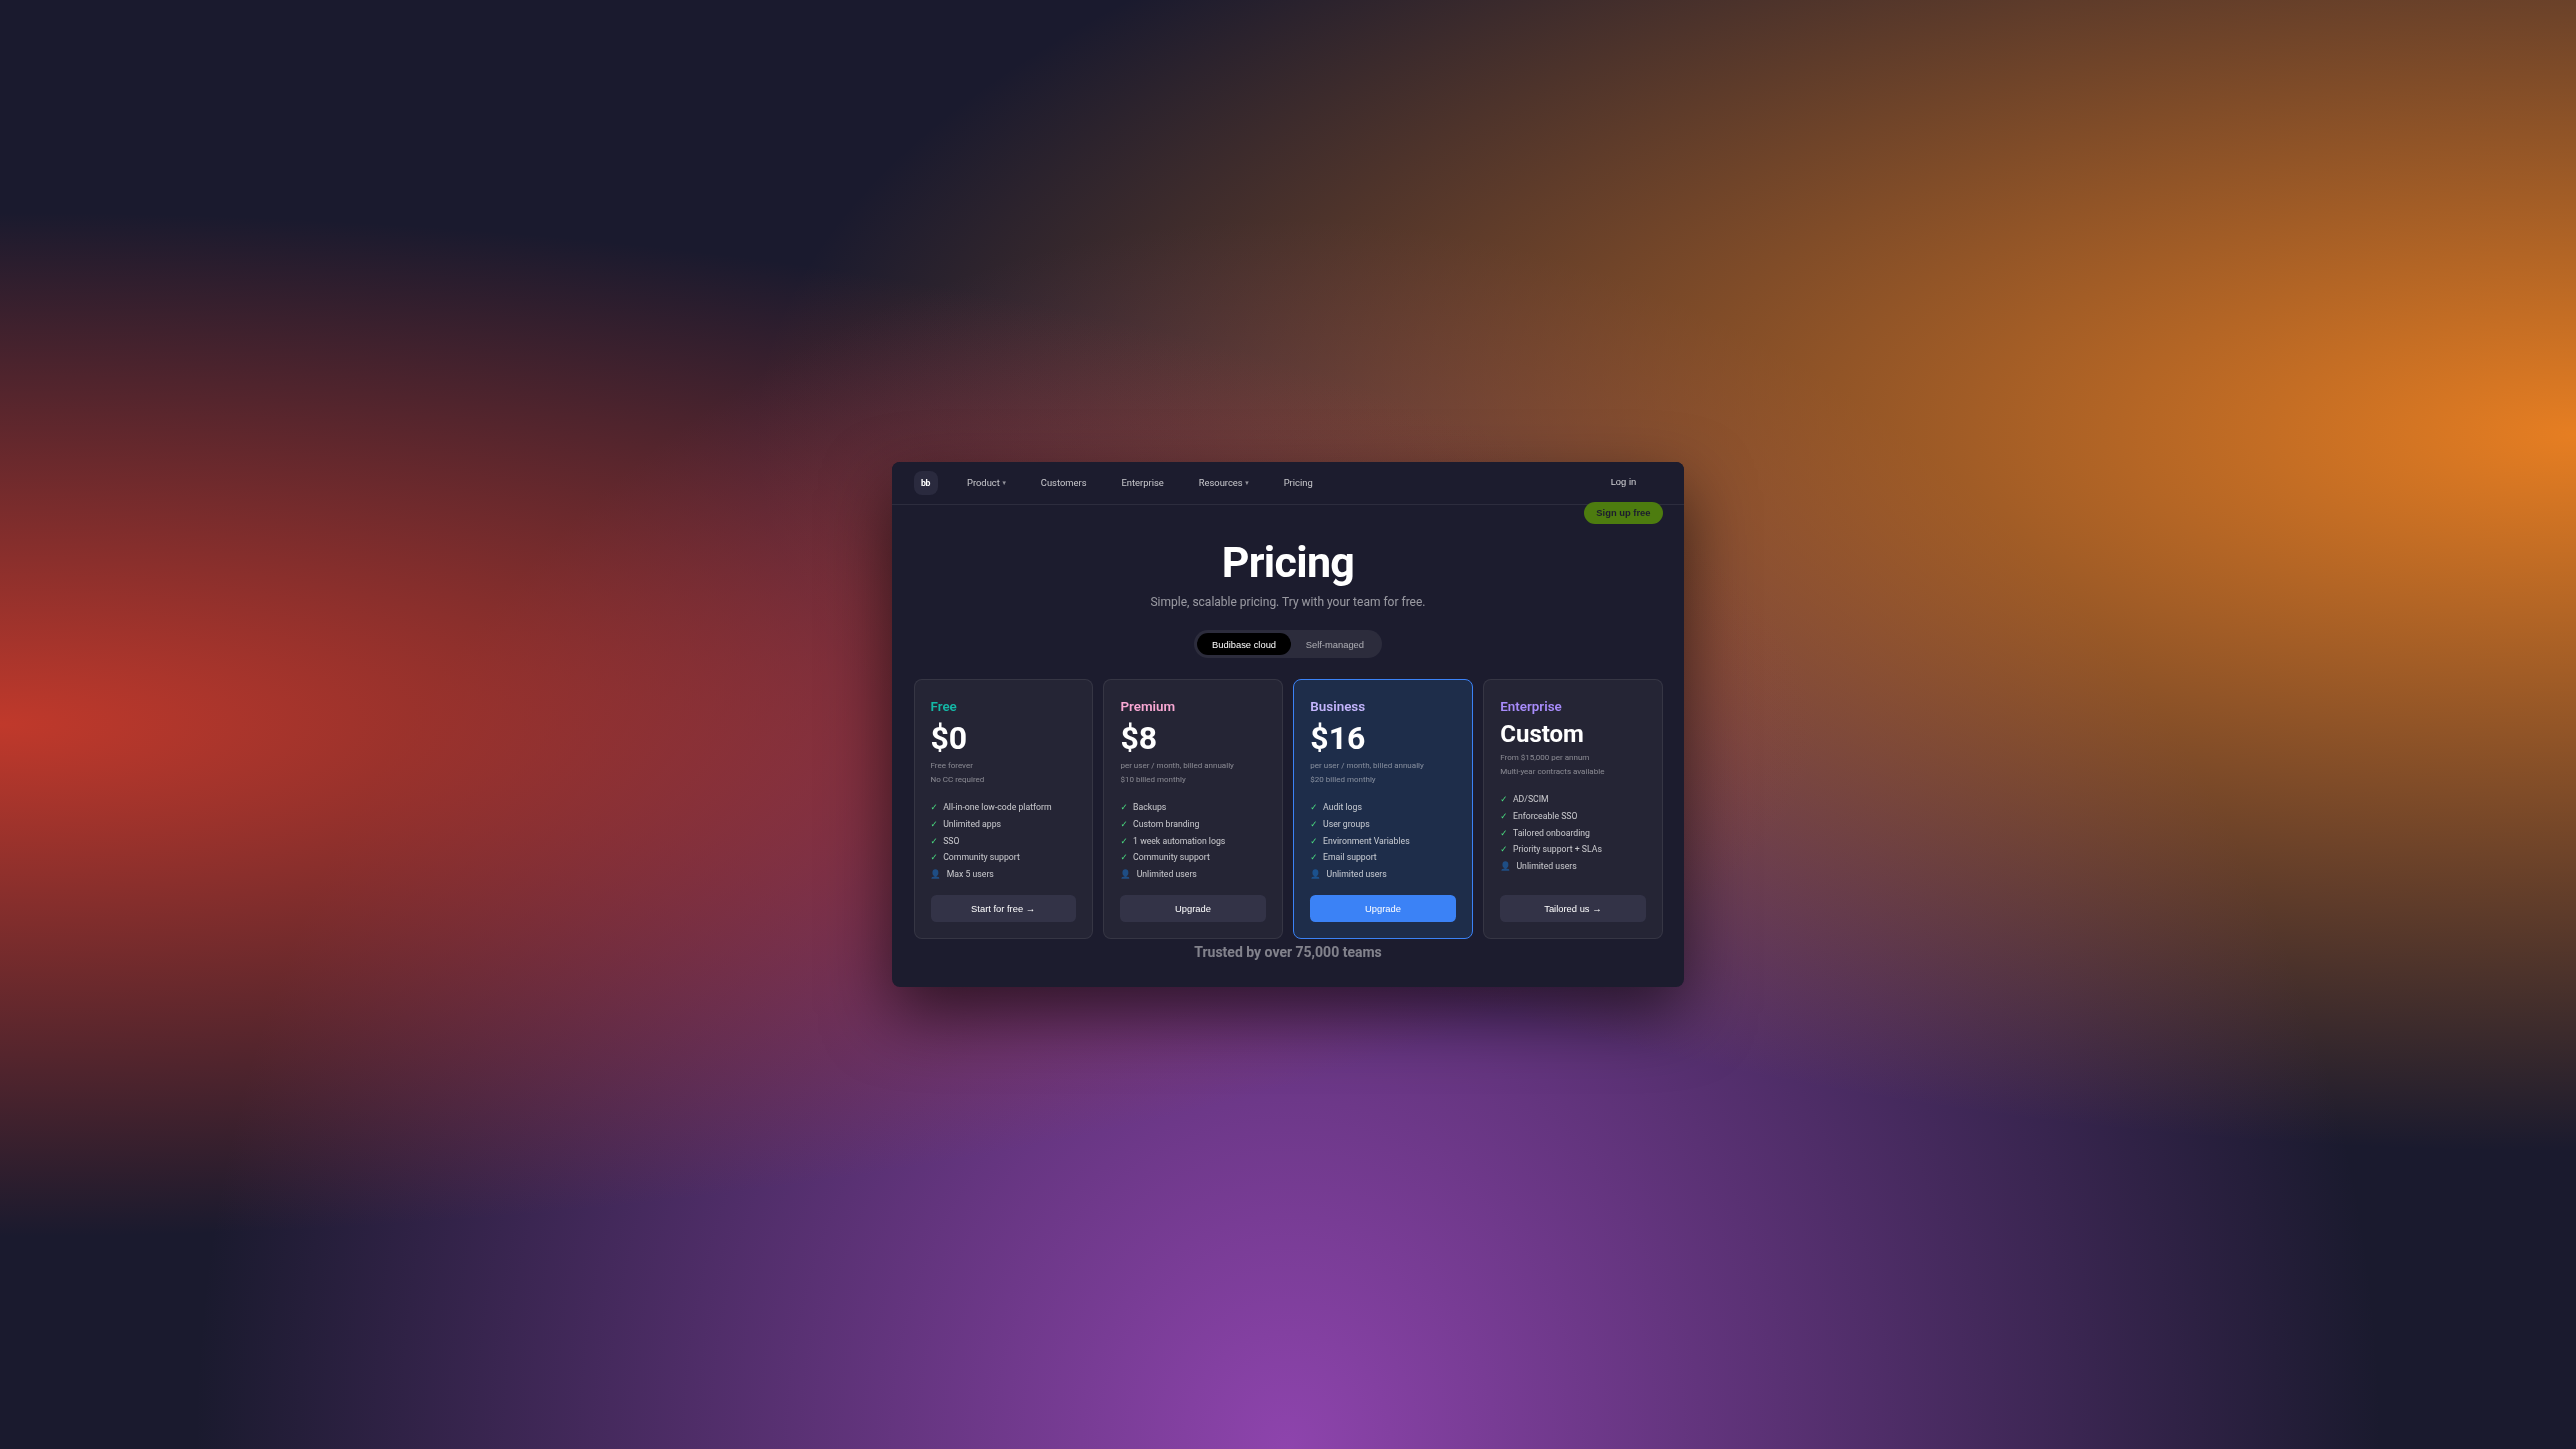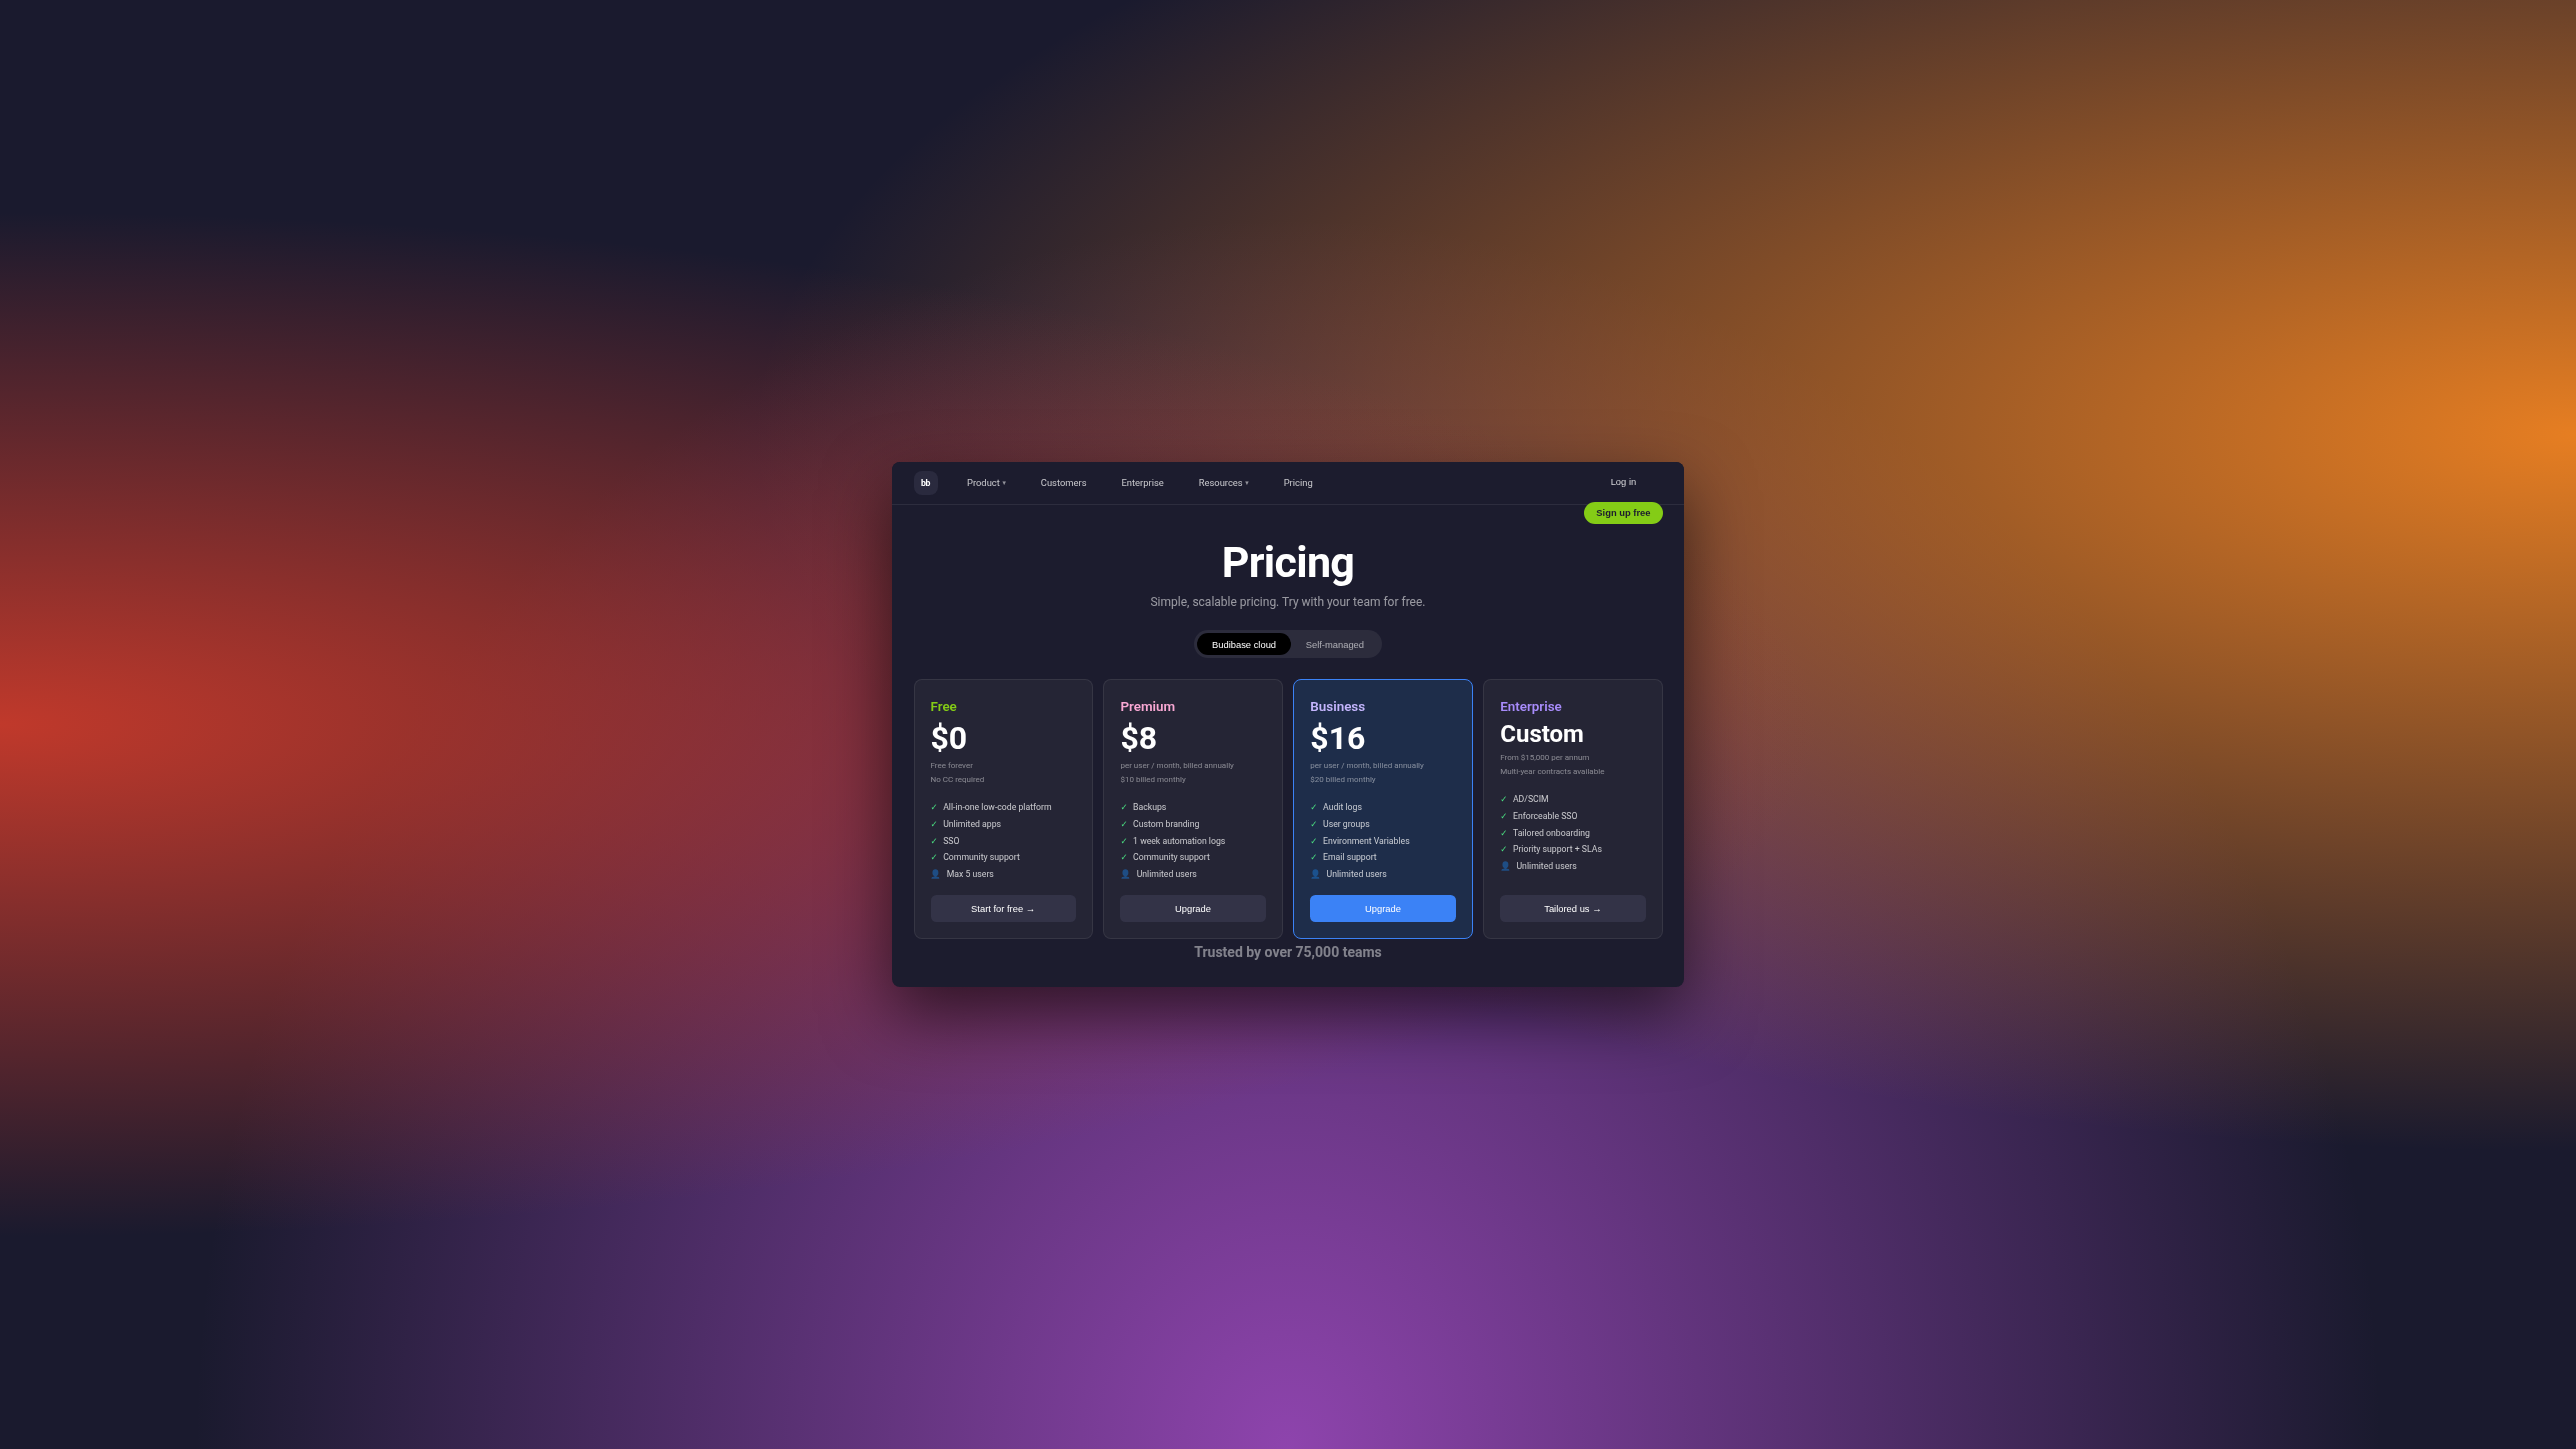--- a/index.html
+++ b/index.html
@@ -102,21 +102,21 @@
     .btn-ghost {
       background: none;
       border: none;
       color: rgba(255,255,255,0.8);
       font-size: 9.4px;
       cursor: pointer;
       padding: 4px 6.7px;
     }
 
     .btn-signup {
-      background: #84cc16;
+      background: #4d7c0f;
       color: #1c1c2e;
       border: none;
       border-radius: 13.4px;
       padding: 5.4px 12px;
       font-size: 9.4px;
       font-weight: 600;
       cursor: pointer;
     }
 
     
@@ -192,21 +192,21 @@
       border: 1px solid #3b82f6;
       background: #1e2d4a;
     }
 
     .plan-name {
       font-size: 13.4px;
       font-weight: 600;
       margin-bottom: 8px;
     }
 
-    .plan-name.free    { color: #84cc16; }
+    .plan-name.free    { color: #14b8a6; }
     .plan-name.premium { color: #f9a8d4; }
     .plan-name.business{ color: #c4b5fd; }
     .plan-name.enterprise{ color: #a78bfa; }
 
     .plan-price {
       font-size: 32px;
       font-weight: 700;
       color: #fff;
       line-height: 1;
       margin-bottom: 5.4px;

